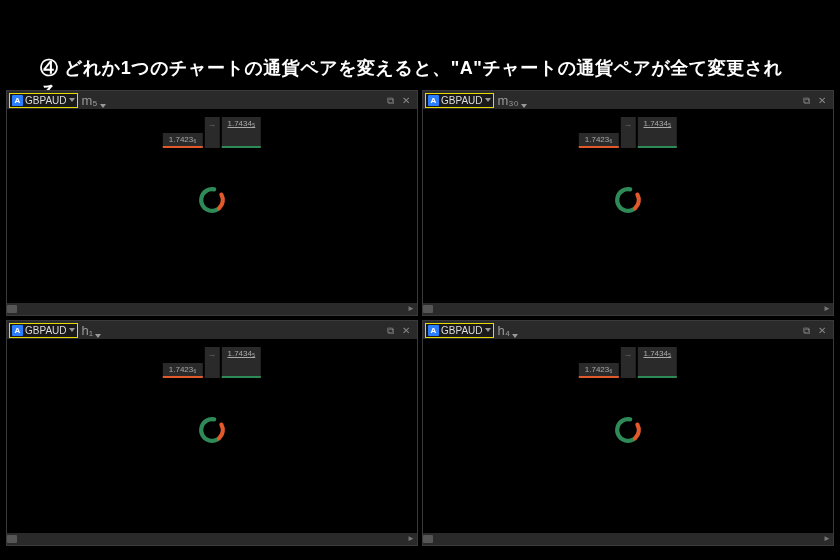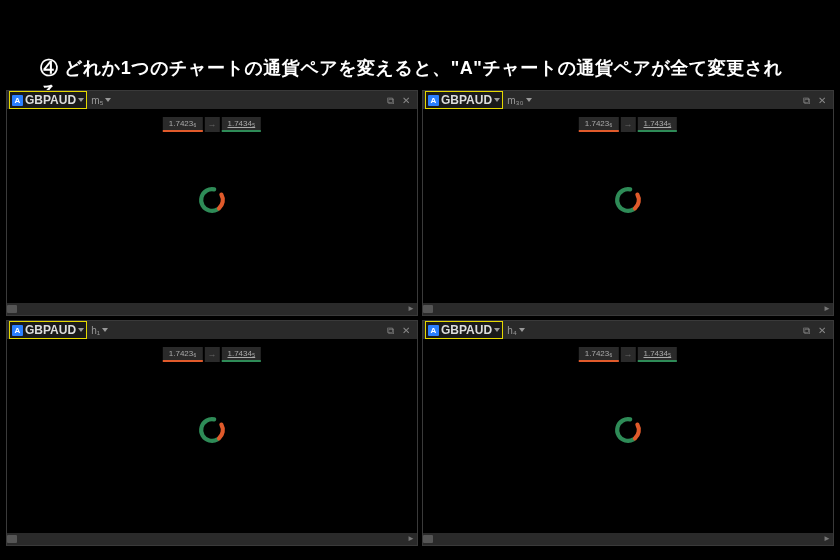--- a/index.html
+++ b/index.html
@@ -62,33 +62,33 @@
     width: 11px; height: 11px;
     background: #2b7fff;
     color: #fff;
     font-size: 8px;
     font-weight: bold;
     display: flex;
     align-items: center;
     justify-content: center;
     border-radius: 1px;
   }
-  .pair-label { font-size: 12px; color: #ddd; font-weight: bold; }
+  .pair-label { font-size: 10px; color: #ddd; font-weight: normal; }
   .pair-caret {
     width: 0; height: 0;
     border-left: 3px solid transparent;
     border-right: 3px solid transparent;
     border-top: 4px solid #999;
   }
   .tf-selector {
     display: flex;
-    align-items: center;
+    align-items: flex-end;
     gap: 2px;
     color: #999;
-    font-size: 10px;
+    font-size: 13px;
   }
   .header-right {
     display: flex;
     align-items: center;
     gap: 6px;
     padding-right: 4px;
   }
   .hdr-icon {
     width: 9px; height: 9px;
     color: #888;
@@ -109,21 +109,21 @@
     display: flex;
     gap: 2px;
   }
   .tick-cell {
     font-size: 8px;
     color: #aaa;
     background: #2a2a2a;
     padding: 2px 6px;
     border-bottom: 2px solid transparent;
   }
-  .tick-cell.bid { border-bottom-color: #e05a2b; }
+  .tick-cell.bid { border-bottom-color: #e05a2b; margin-top: 16px; }
   .tick-cell.ask { border-bottom-color: #2e8b57; text-decoration: underline; }
   .tick-arrow { font-size: 9px; color: #666; padding: 2px 3px; background: #2a2a2a; }
   .spinner {
     position: absolute;
     top: 48%;
     left: 50%;
     transform: translate(-50%, -50%);
   }
   .spinner svg { width: 30px; height: 30px; }
   .scroll-h {

